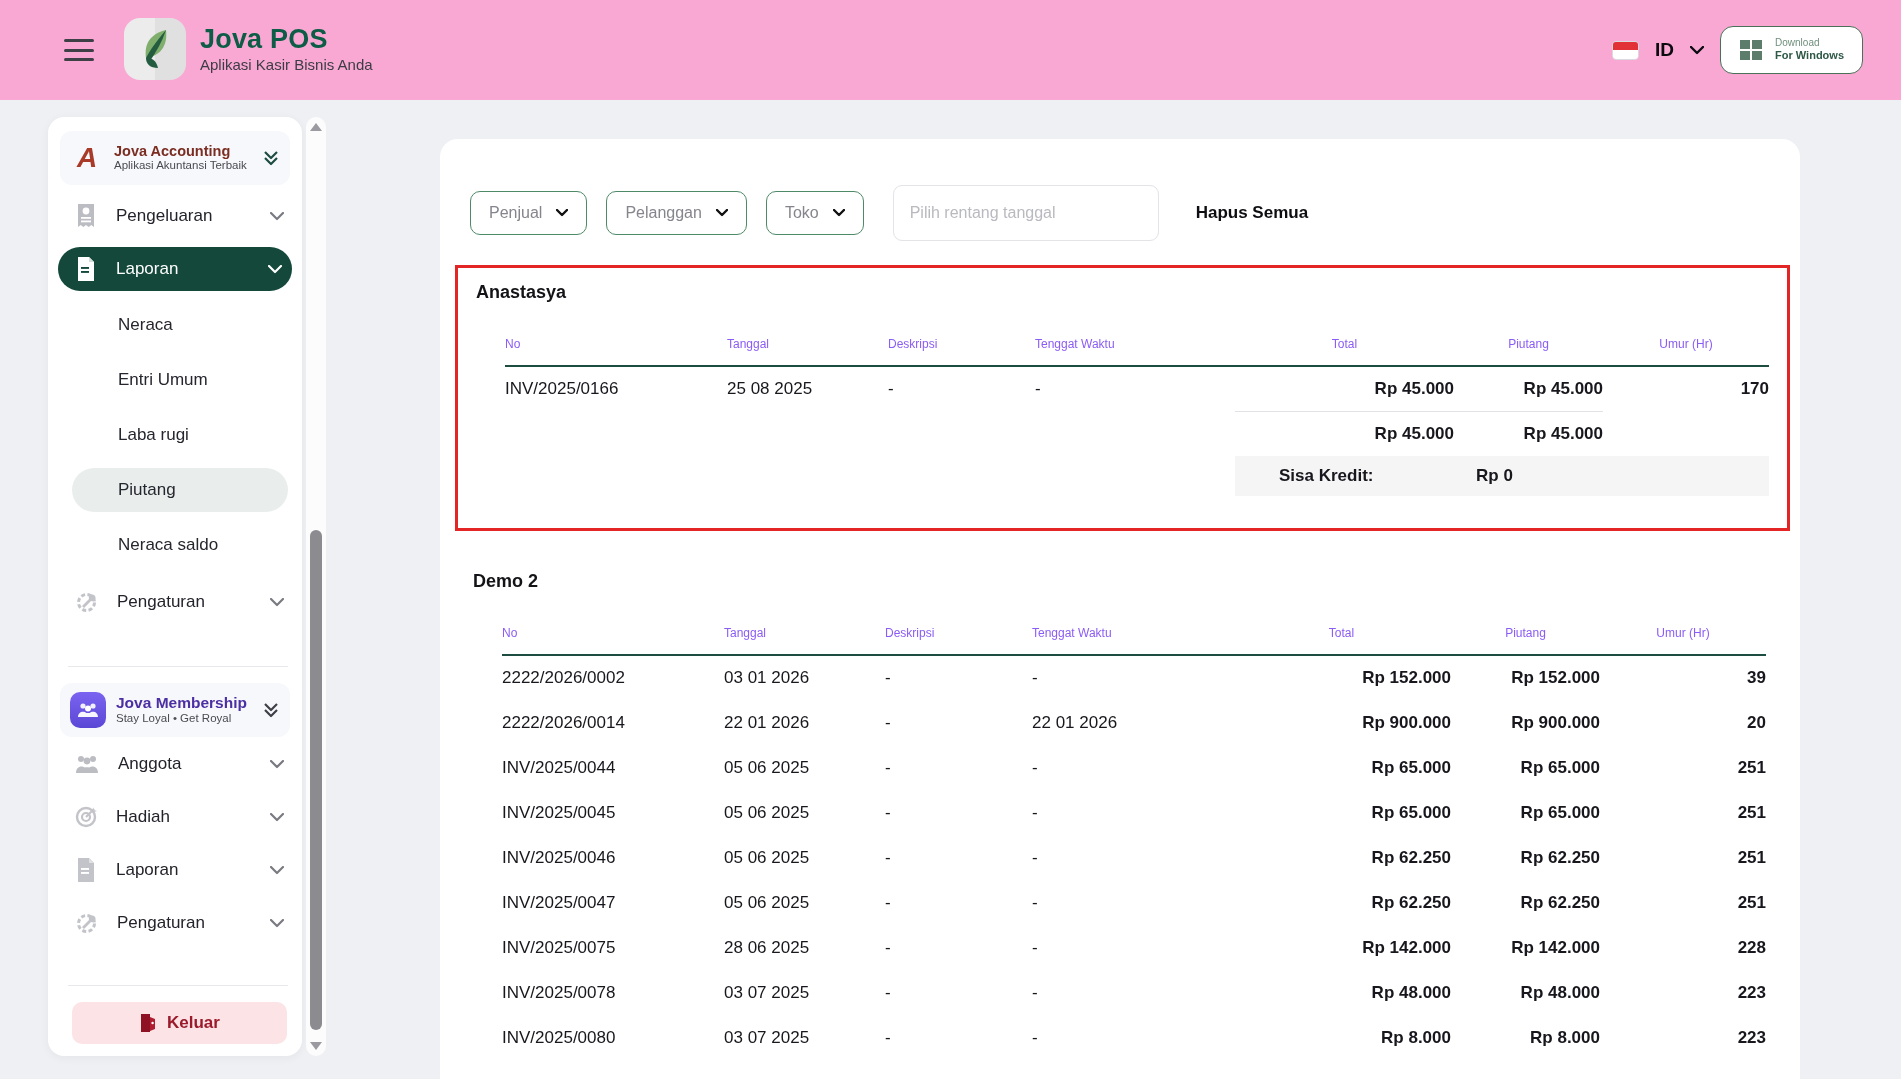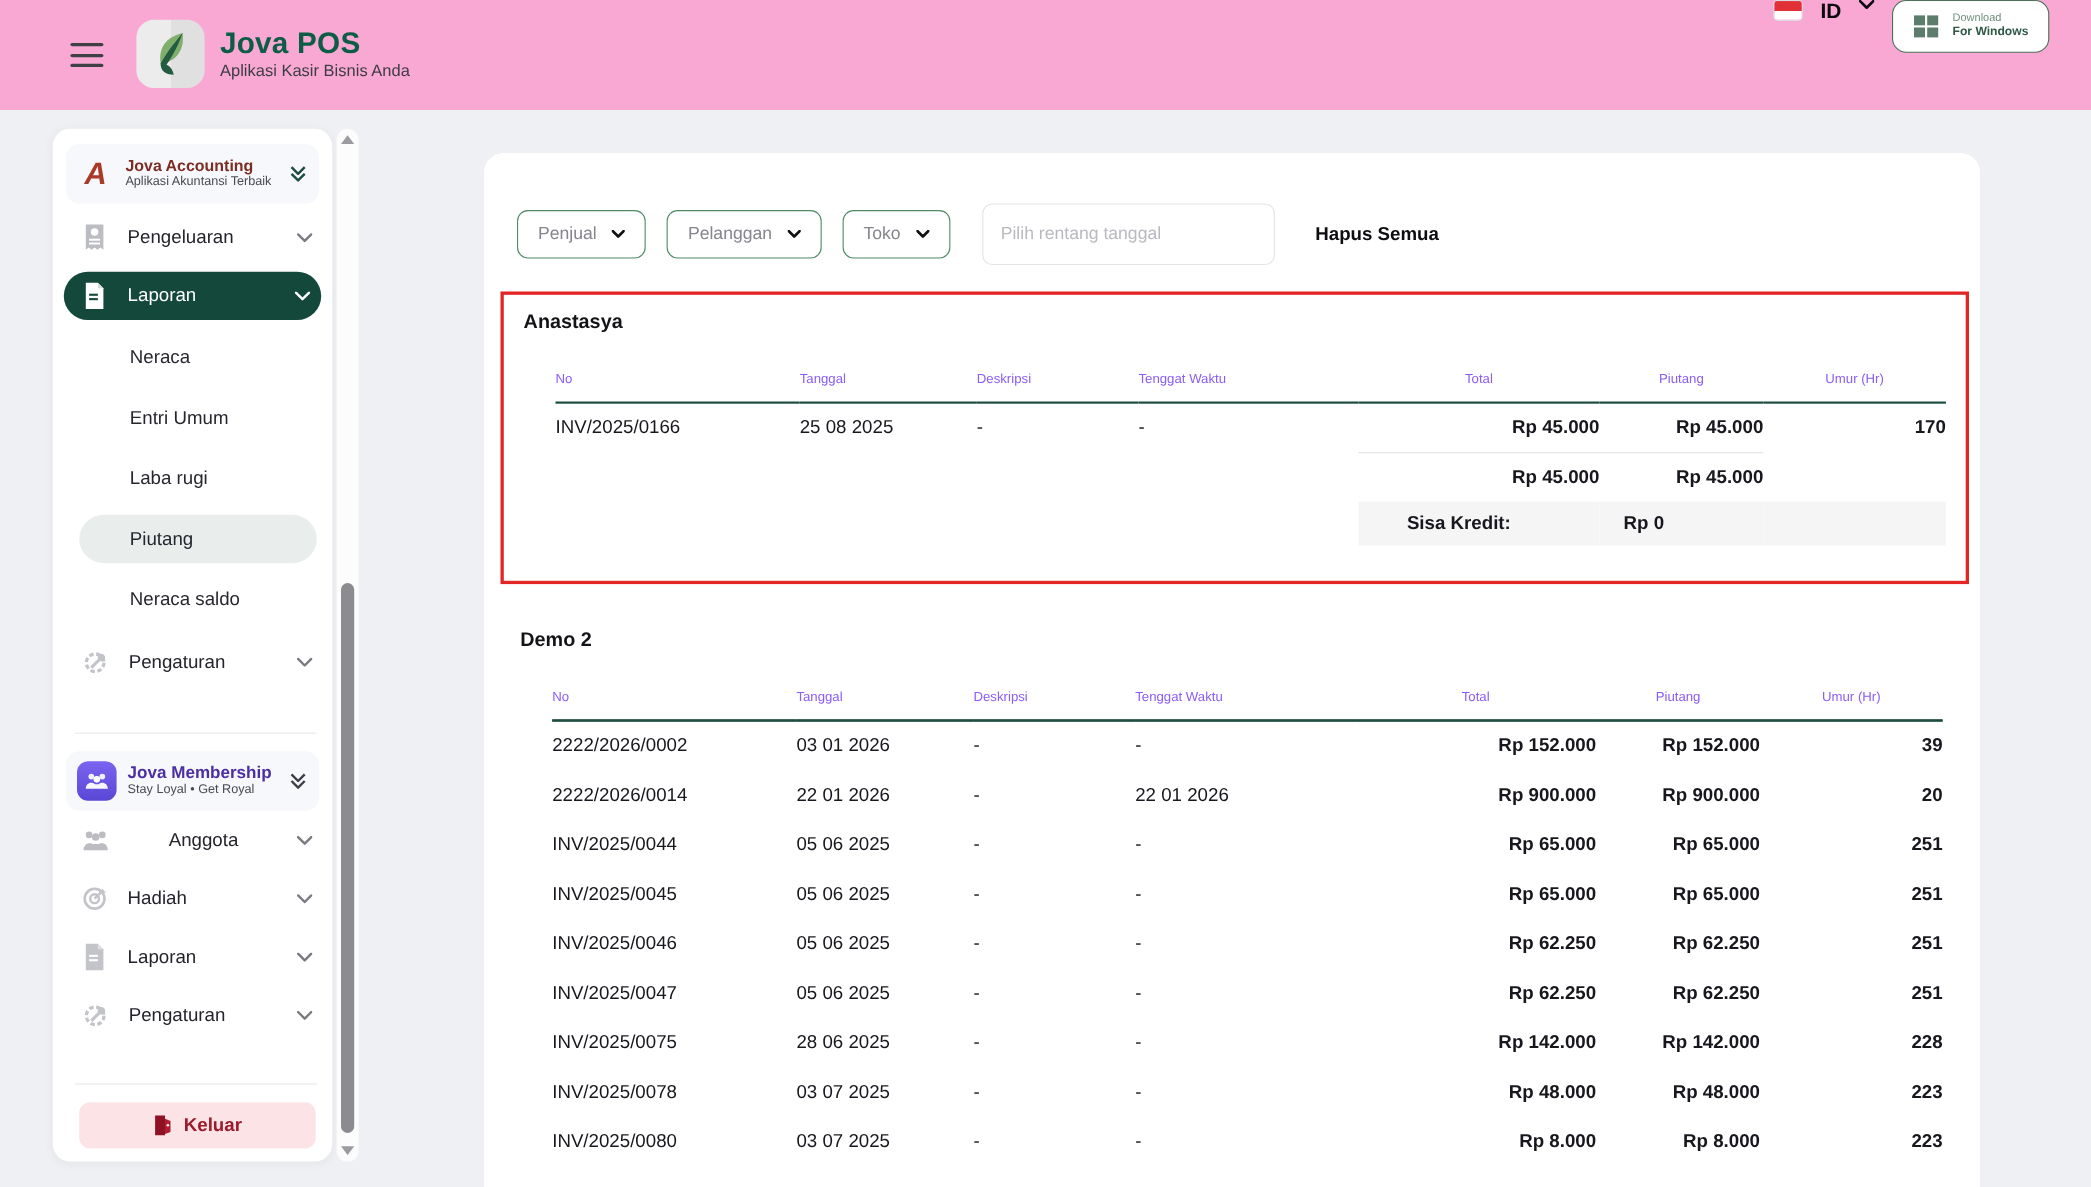--- a/index.html
+++ b/index.html
@@ -10,21 +10,21 @@
   
   .topbar{position:absolute;left:0;top:0;width:1901px;height:100px;background:#f9a8d4;}
   .hamburger{position:absolute;left:62px;top:36px;width:34px;height:28px;display:flex;
              flex-direction:column;justify-content:space-between;padding:3px 2px;cursor:pointer;}
   .hamburger span{display:block;height:3px;border-radius:2px;background:#3f3f46;}
   .brand{position:absolute;left:124px;top:18px;display:flex;align-items:center;gap:14px;}
   .brand-badge{width:62px;height:62px;border-radius:16px;background:linear-gradient(90deg,#ececec 50%,#e0e0e0 50%);
                display:flex;align-items:center;justify-content:center;}
   .brand-title{font-size:27px;font-weight:800;color:#0d5c46;letter-spacing:.2px;line-height:1.05;}
   .brand-sub{font-size:15px;color:#3c3c44;margin-top:3px;}
-  .top-right{position:absolute;right:38px;top:0;height:100px;display:flex;gap:16px;}
+  .top-right{position:absolute;right:38px;top:0;height:100px;display:flex;align-items:center;gap:16px;}
   .flag{width:27px;height:19px;border-radius:4px;border:1px solid #d9d9de;overflow:hidden;}
   .flag .red{height:50%;background:#e13036;}
   .flag .white{height:50%;background:#ffffff;}
   .lang-label{font-size:19px;font-weight:600;color:#0b0b0f;}
   .dl-btn{display:flex;align-items:center;gap:12px;height:48px;padding:0 18px;background:#fff;
           border:1.6px solid #4a7158;border-radius:13px;cursor:pointer;}
   .dl-small{font-size:10px;color:#6f8f7d;line-height:1.2;}
   .dl-main{font-size:11px;font-weight:700;color:#2f5847;line-height:1.2;}
 
   
@@ -235,21 +235,21 @@
         <div class="banner-sub">Stay Loyal • Get Royal</div>
       </div>
       <span class="icon">
         <svg width="18" height="18" viewBox="0 0 18 18">
             <polyline points="3,3 9,9 15,3" fill="none" stroke="#3f3f4a" stroke-width="2.2" stroke-linejoin="round"></polyline>
             <polyline points="3,9 9,15 15,9" fill="none" stroke="#3f3f4a" stroke-width="2.2" stroke-linejoin="round"></polyline>
           </svg>
       </span>
     </div>
 
-    <div class="side-item" style="margin-top:5px;text-align:center;">
+    <div class="side-item" style="margin-top:5px;">
       <span class="icon">
         <svg width="26" height="22" viewBox="0 0 26 22">
             <circle cx="7" cy="6" r="3" fill="#bcbdc2"></circle>
             <circle cx="19" cy="6" r="3" fill="#bcbdc2"></circle>
             <circle cx="13" cy="8" r="3.4" fill="#bcbdc2"></circle>
             <path d="M2 20 c0-4 2.4-6.4 5.5-6.4 1.3 0 2.4.4 3.2 1 .7-.2 1.5-.3 2.3-.3 s1.6.1 2.3.3 c.8-.6 1.9-1 3.2-1 3.1 0 5.5 2.4 5.5 6.4 Z" fill="#bcbdc2"></path>
           </svg>
       </span>
       <span class="lbl">Anggota</span>
       <span class="icon">

